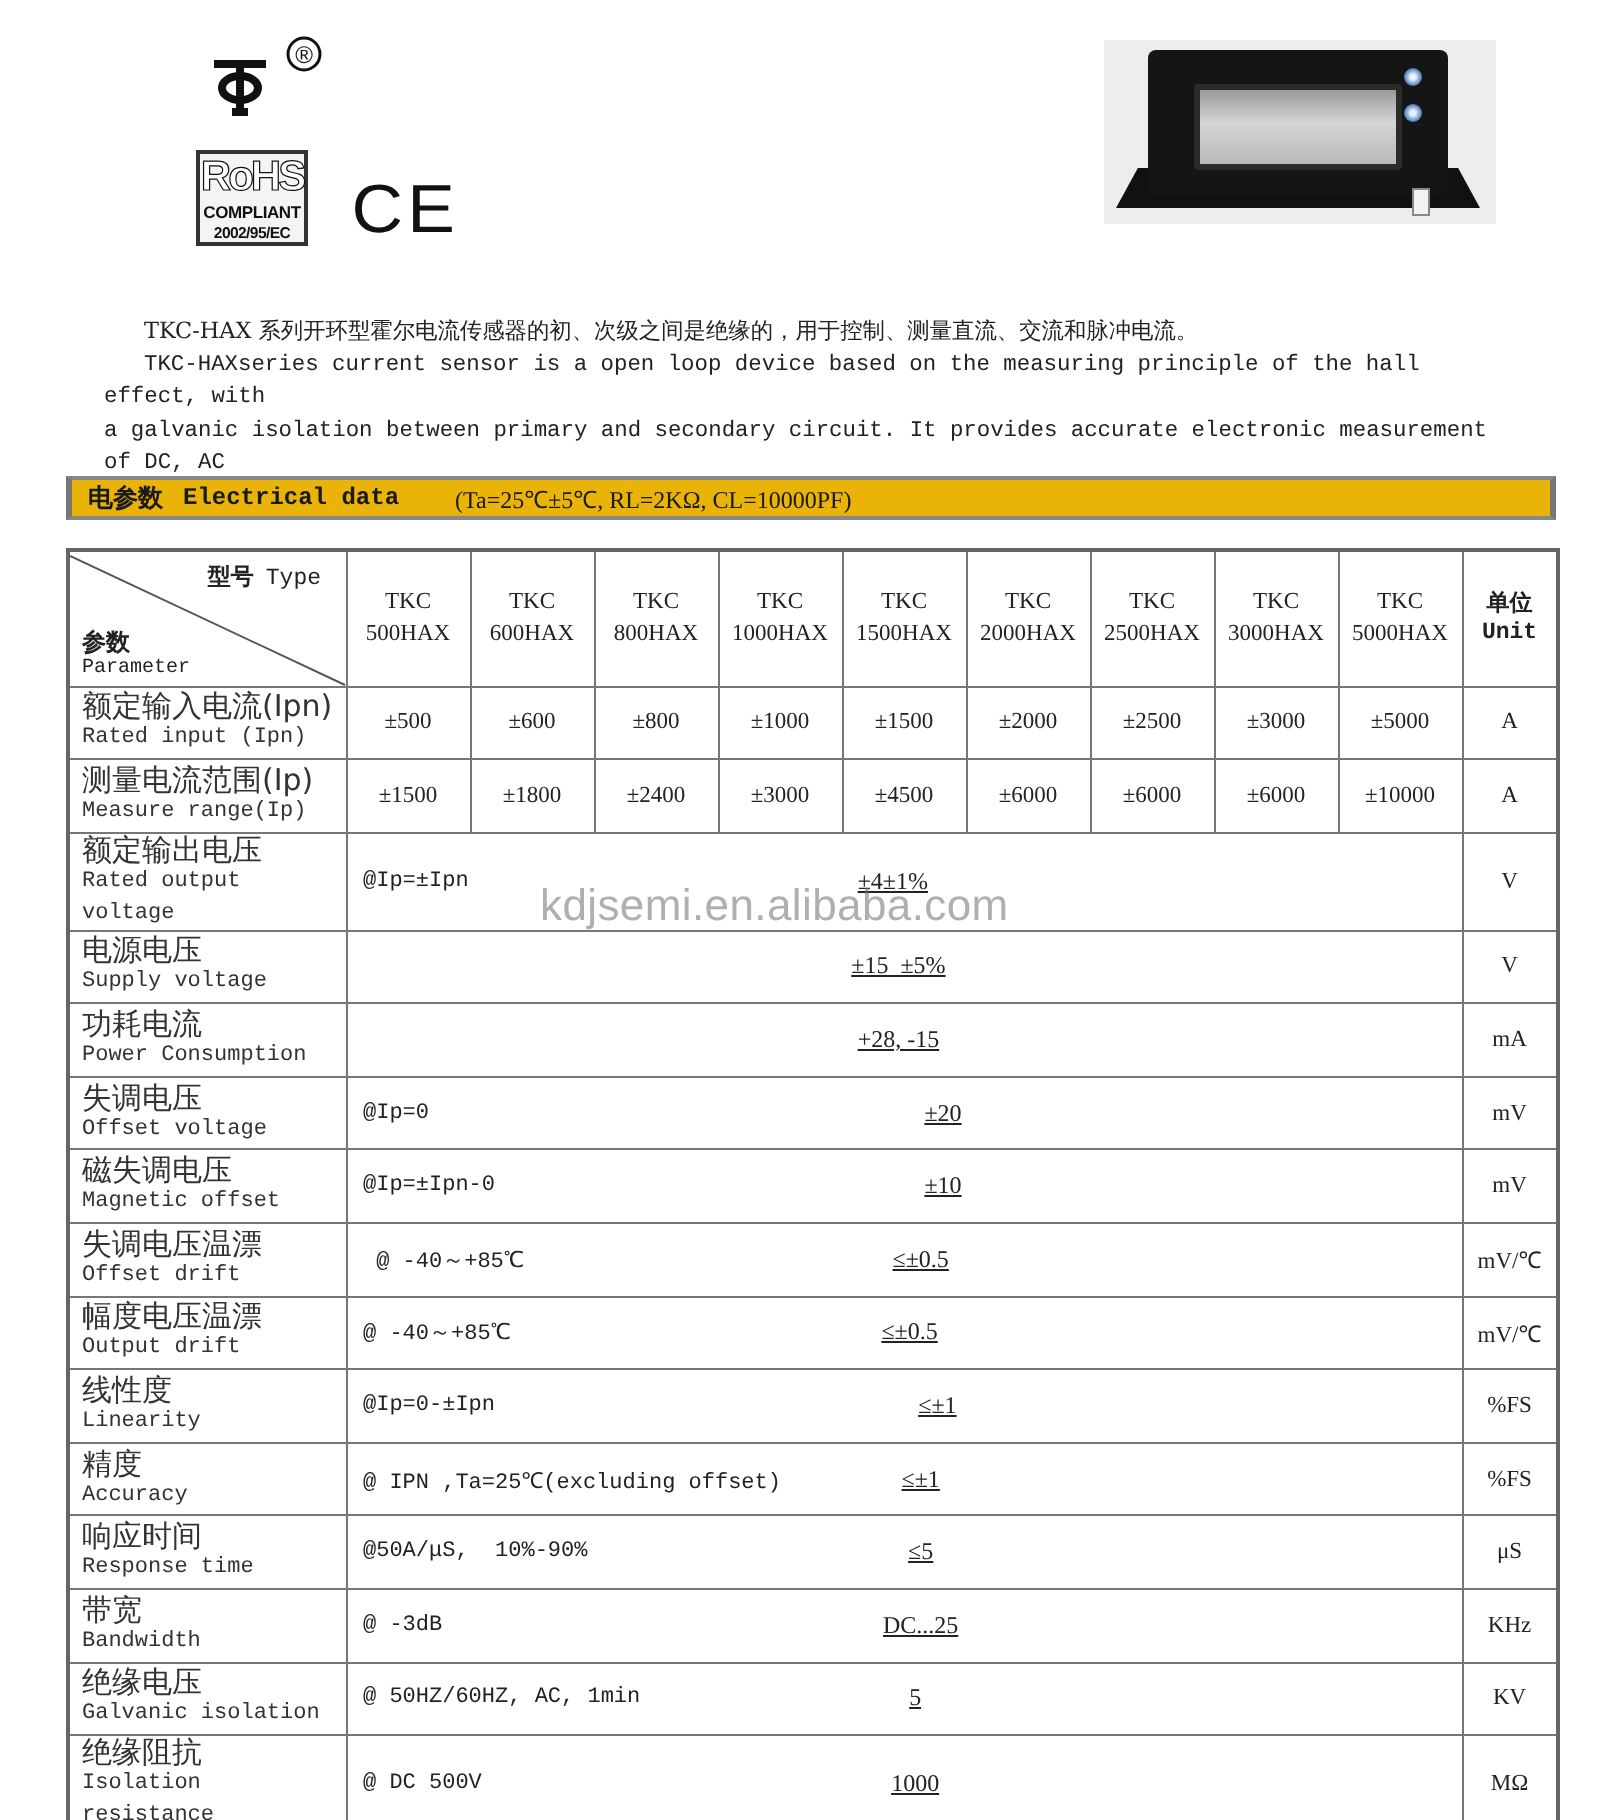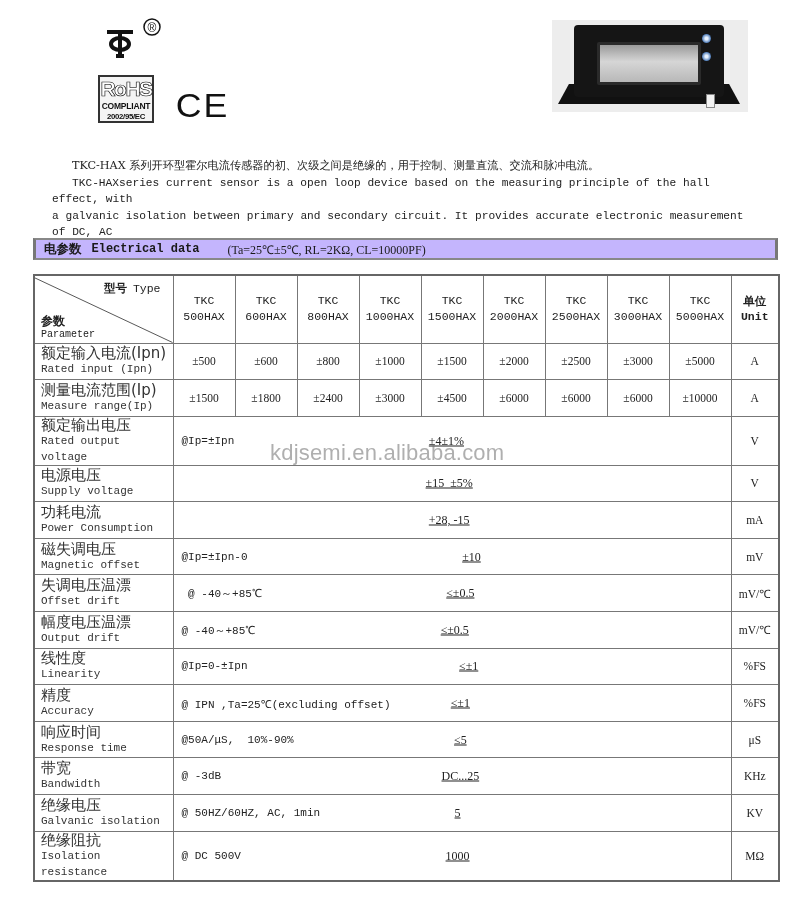--- a/index.html
+++ b/index.html
@@ -18,21 +18,21 @@
     .photo .foot { position: absolute; left: 6px; top: 64px; width: 182px; height: 20px; background: #111; clip-path: polygon(6% 0, 94% 0, 100% 100%, 0 100%); }
     .photo .window { position: absolute; left: 45px; top: 22px; width: 104px; height: 43px; background: linear-gradient(180deg,#9a9a9a,#d6d6d6 45%,#b8b8b8); border: 3px solid #2a2a2a; border-radius: 2px; }
     .photo .screw { position: absolute; width: 9px; height: 9px; border-radius: 50%; background: radial-gradient(circle,#e9f3ff 20%,#4a78b5 70%); }
     .photo .conn { position: absolute; left: 154px; top: 74px; width: 9px; height: 14px; background: #f2f2f2; border: 1px solid #888; }
 
     .intro { position: absolute; left: 52px; top: 158px; width: 700px; font-family: "Liberation Mono", "DejaVu Sans Mono", monospace; font-size: 11.2px; line-height: 16.5px; color: #222; }
     .intro p { margin: 0; }
     .intro .cn { padding-left: 20px; font-family: "DejaVu Serif", serif; font-size: 11.2px; }
     .intro .en1 { text-indent: 20px; }
 
-    .section-bar { position: absolute; left: 33px; top: 238px; width: 745px; height: 22px; background: #c4b5fd; border-top: 2px solid #888; border-bottom: 2px solid #888; border-left: 3px solid #777; border-right: 3px solid #777; display: flex; align-items: center; padding-left: 8px; font-size: 12.5px; white-space: pre; }
+    .section-bar { position: absolute; left: 33px; top: 238px; width: 745px; height: 22px; background: #eab308; border-top: 2px solid #888; border-bottom: 2px solid #888; border-left: 3px solid #777; border-right: 3px solid #777; display: flex; align-items: center; padding-left: 8px; font-size: 12.5px; white-space: pre; }
     .section-bar .t-cn { font-family: "DejaVu Sans", sans-serif; font-weight: bold; font-size: 12.5px; }
     .section-bar .t-en { font-family: "Liberation Mono", monospace; font-weight: bold; font-size: 12px; margin-left: 10px; }
     .section-bar .t-cond { font-family: "Liberation Serif", serif; font-size: 12px; margin-left: 28px; }
 
     table.spec { position: absolute; left: 33px; top: 274px; width: 745px; border-collapse: collapse; table-layout: fixed; border: 2px solid #666; }
     table.spec td { border: 1px solid #777; font-size: 11.5px; color: #222; vertical-align: middle; }
     table.spec col.c-param { width: 139px; }
     table.spec col.c-type { width: 62px; }
     table.spec col.c-unit { width: 48px; }
     table.spec tr.hdr td { height: 68px; text-align: center; }
@@ -40,21 +40,21 @@
     .param-cell { padding-left: 6px; font-size: 11px; line-height: 16px; }
     .param-cell .cn { display: block; font-family: "DejaVu Sans", sans-serif; font-size: 15px; color: #333; }
     .param-cell .en { display: block; font-family: "Liberation Mono", monospace; font-size: 11px; color: #333; }
     .diag { position: relative; padding: 0 !important; }
     .diag svg { position: absolute; left: 0; top: 0; width: 100%; height: 100%; }
     .diag .type { position: absolute; right: 12px; top: 5px; font-size: 11.5px; }
     .diag .type .cn { font-family: "DejaVu Sans", sans-serif; font-weight: bold; }
     .diag .type .en { font-family: "Liberation Mono", monospace; margin-left: 6px; }
     .diag .pcn { position: absolute; left: 6px; top: 37px; font-family: "DejaVu Sans", sans-serif; font-weight: bold; font-size: 12px; }
     .diag .pen { position: absolute; left: 6px; top: 53px; font-family: "Liberation Mono", monospace; font-size: 10px; }
-    .model { font-family: Liberation Mono, monospace; font-size: 11px; line-height: 16px; }
+    .model { font-family: Liberation Serif, serif; font-size: 11px; line-height: 16px; }
     .unit-h { font-size: 12px; line-height: 16px; }
     .unit-h .cn { display: block; font-family: "DejaVu Sans", sans-serif; font-weight: bold; }
     .unit-h .en { display: block; font-family: "Liberation Mono", monospace; font-weight: bold; }
     .val { text-align: center; font-family: "Liberation Serif", serif; font-size: 12px; }
     .unit { text-align: center; font-family: "Liberation Serif", serif; font-size: 11px; }
     .span-cell { position: relative; padding: 0 !important; }
     .span-cell .cond { position: absolute; left: 8px; top: 50%; transform: translateY(-50%); font-family: "Liberation Mono", monospace; font-size: 11px; white-space: pre; }
     .span-cell .v { position: absolute; top: 50%; transform: translate(-50%, -50%); font-family: "Liberation Serif", serif; font-size: 12px; white-space: pre; text-decoration: underline; }
 
     .watermark { position: absolute; left: 270px; top: 440px; font-family: "Liberation Sans", sans-serif; font-size: 22px; color: rgba(110,110,110,0.55); letter-spacing: 0.2px; pointer-events: none; }
@@ -230,20 +230,31 @@
           <span class="en">Power Consumption</span>
         </td>
     <td class="span-cell" colspan="9">
           <span class="cond"></span>
           <span class="v" style="left:49.5%;">+28, -15</span>
         </td>
     <td class="unit">mA</td>
   </tr>
   <tr class="row">
     <td class="param-cell">
+          <span class="cn">失调电压</span>
+          <span class="en">Offset voltage</span>
+        </td>
+    <td class="span-cell" colspan="9">
+          <span class="cond">@Ip=0</span>
+          <span class="v" style="left:53.5%;">±20</span>
+        </td>
+    <td class="unit">mV</td>
+  </tr>
+  <tr class="row">
+    <td class="param-cell">
           <span class="cn">磁失调电压</span>
           <span class="en">Magnetic offset</span>
         </td>
     <td class="span-cell" colspan="9">
           <span class="cond">@Ip=±Ipn-0</span>
           <span class="v" style="left:53.5%;">±10</span>
         </td>
     <td class="unit">mV</td>
   </tr>
   <tr class="row">

